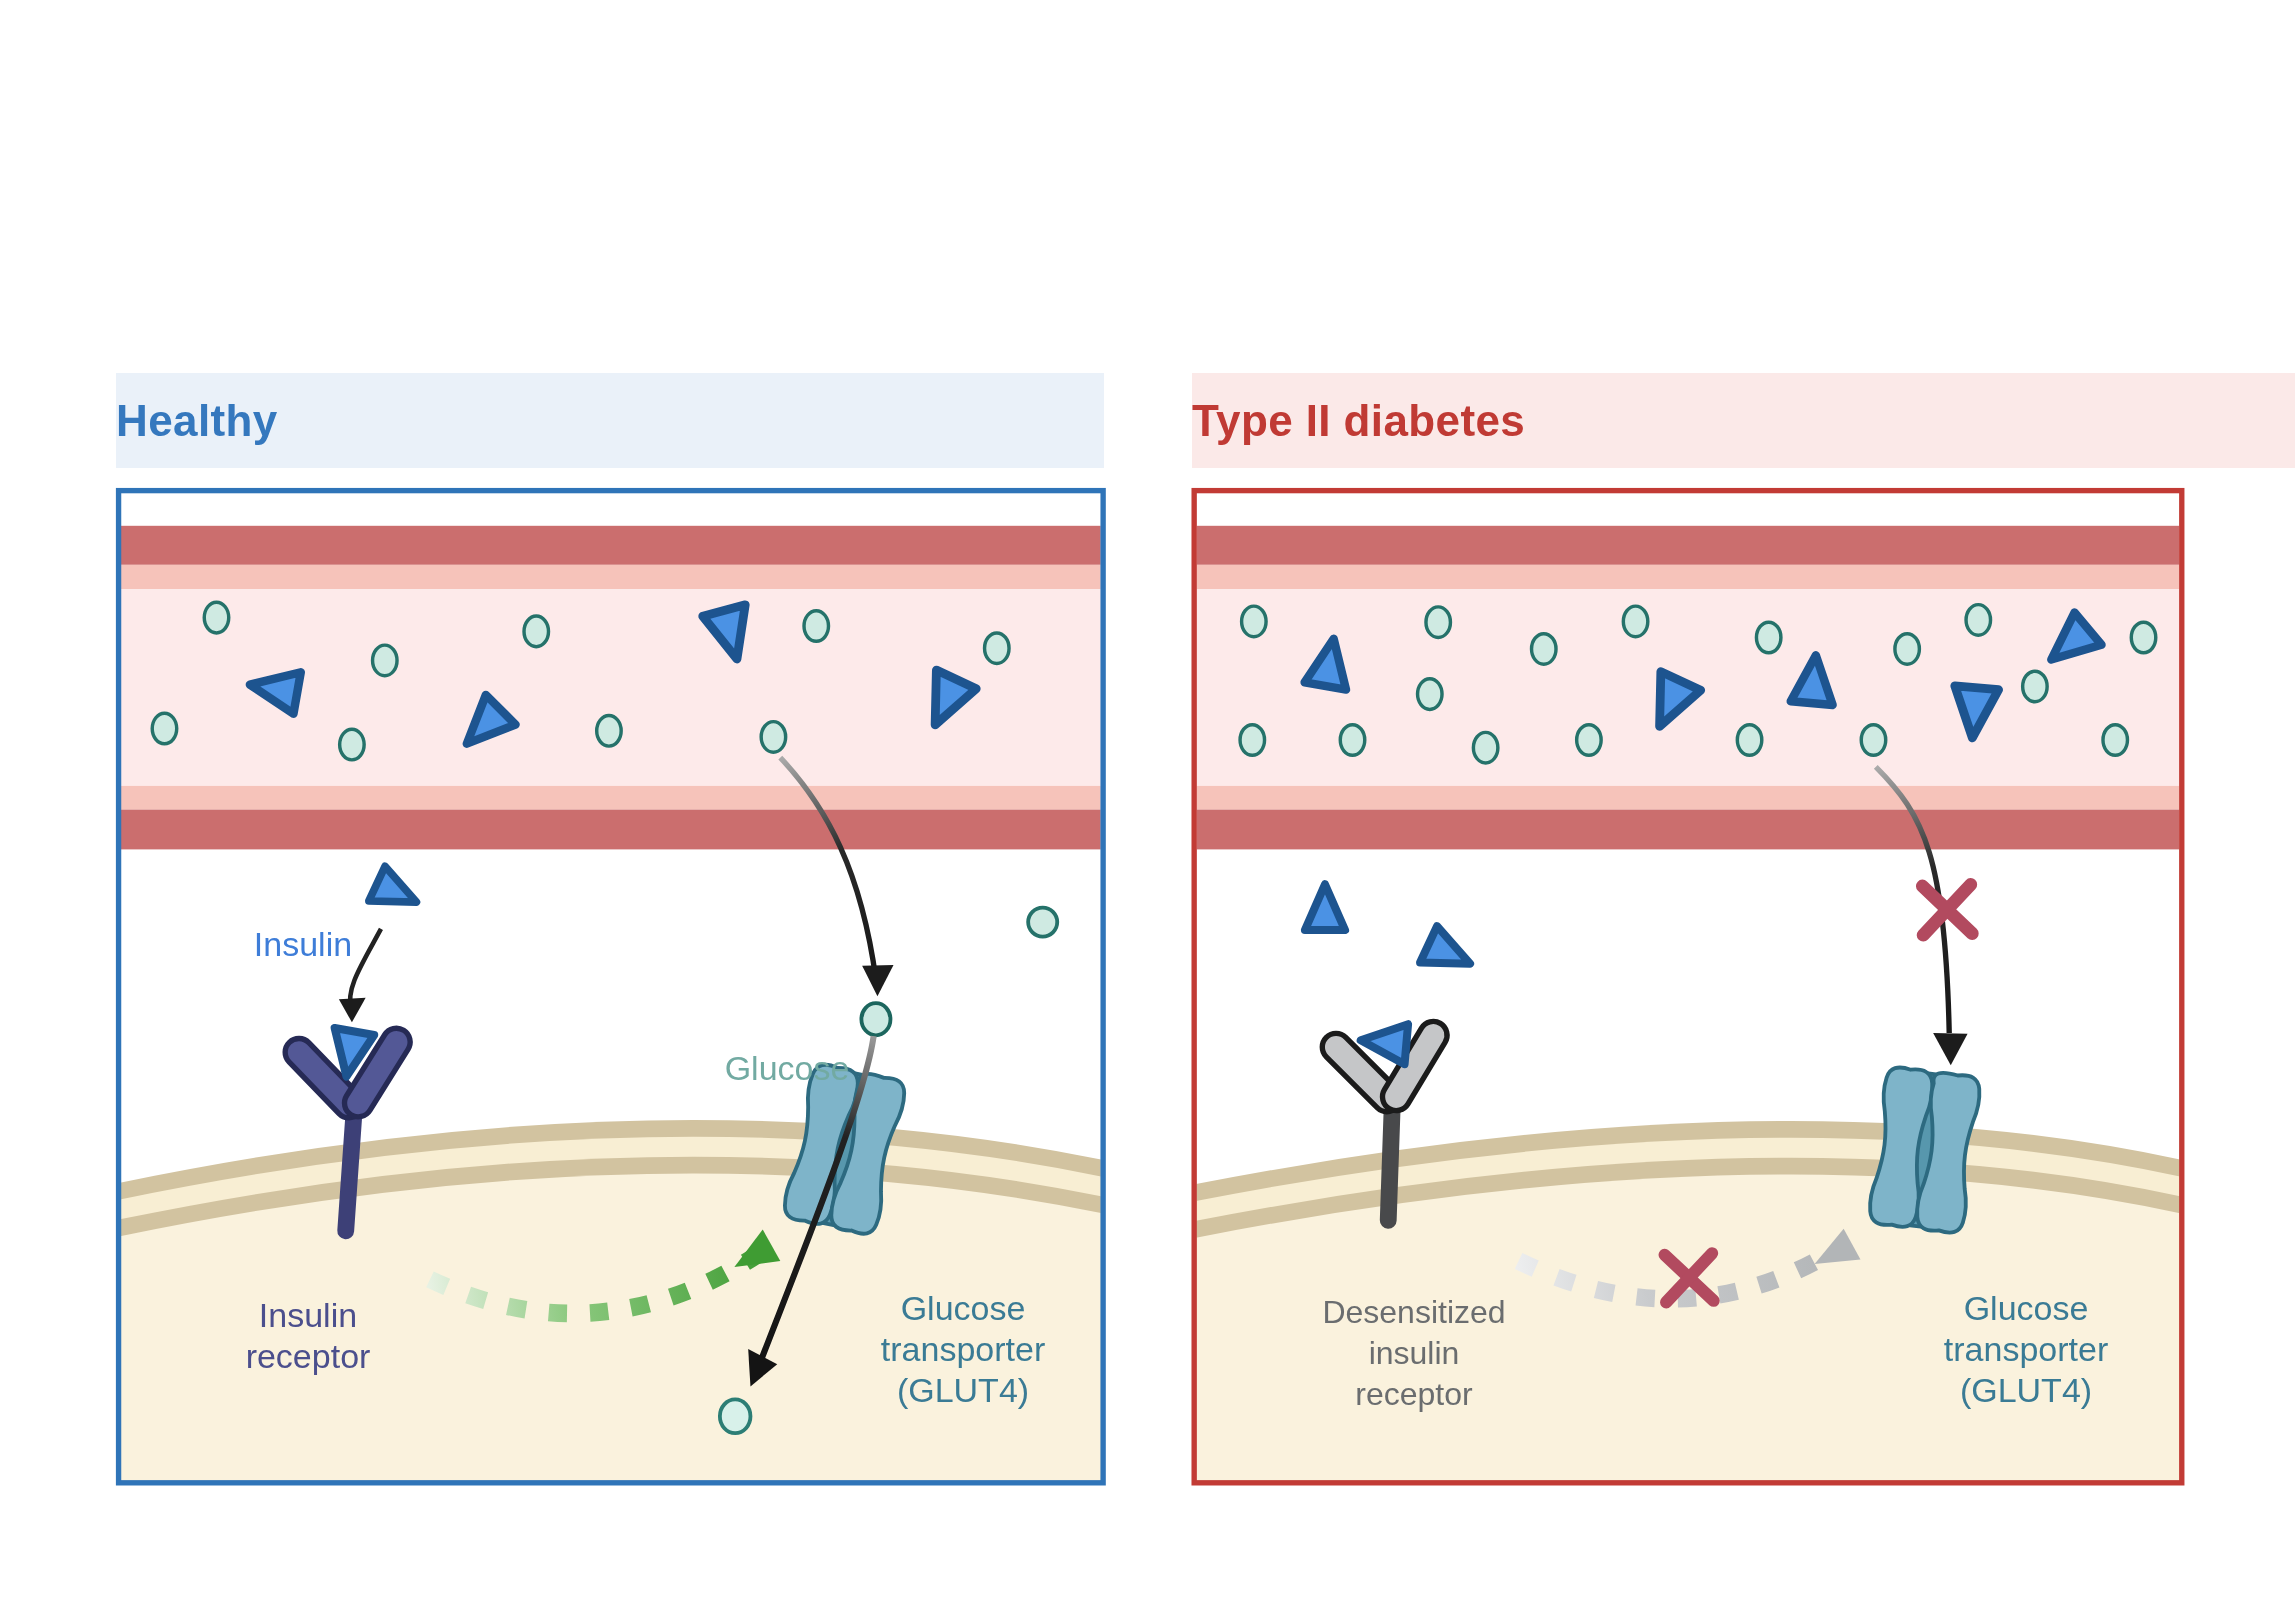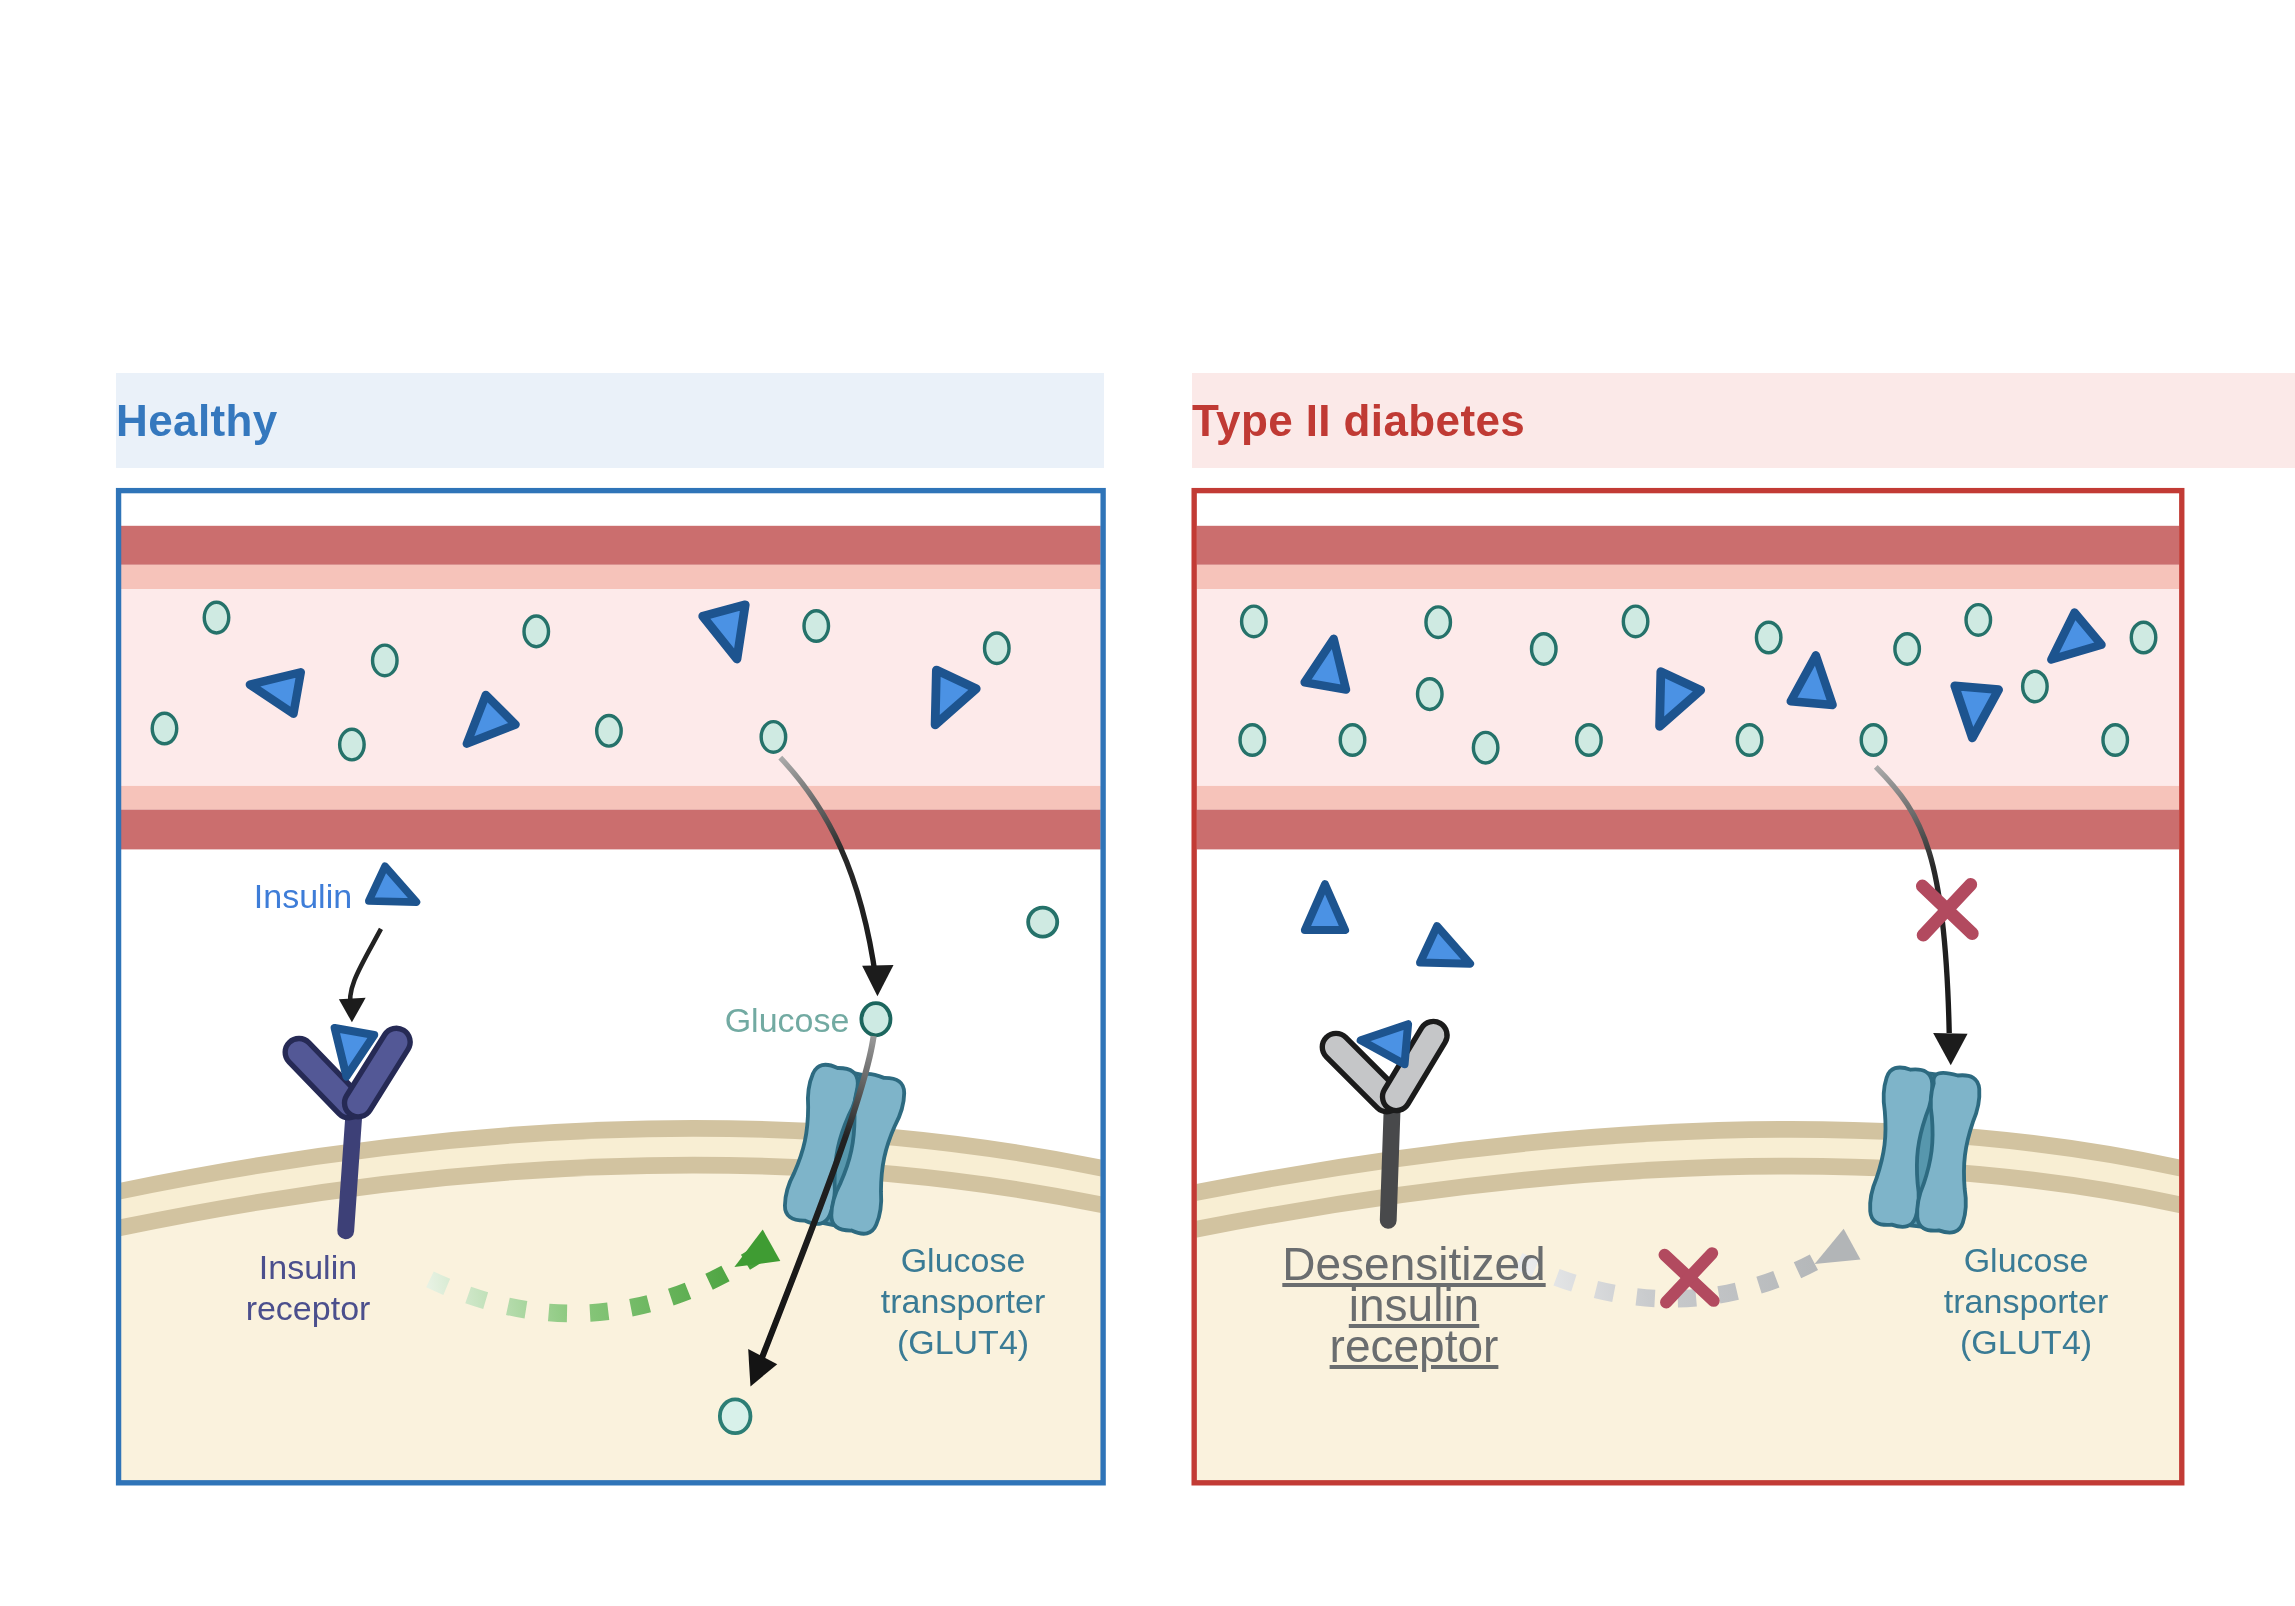--- a/index.html
+++ b/index.html
@@ -4,26 +4,26 @@
 <style>
   html,body{margin:0;padding:0;background:#ffffff;}
   #canvas{position:relative;width:2295px;height:1607px;background:#ffffff;overflow:hidden;
           font-family:"Liberation Sans", sans-serif;}
   #art{position:absolute;left:0;top:0;}
   .hdr{position:absolute;top:373px;height:95px;display:flex;align-items:center;justify-content:flex-start;
        font-weight:bold;font-size:44px;letter-spacing:0.4px;}
   #hdr-left{left:116px;width:988px;background:#eaf1f9;color:#3578be;}
   #hdr-right{left:1192px;width:1133px;background:#fbe9e8;color:#c03a34;}
   .lbl{position:absolute;transform:translateX(-50%);text-align:center;white-space:pre-line;
-       font-weight:500;}
+       font-weight:500;margin-top:48px;}
   #lbl-insulin{left:303px;top:877px;font-size:34px;color:#3e7dd8;}
   #lbl-glucose{left:787px;top:1001px;font-size:34px;color:#72aaa2;}
   #lbl-insulin-receptor{left:308px;top:1247px;font-size:34px;line-height:41px;color:#4b4f8d;}
   #lbl-glut4-left{left:963px;top:1240px;font-size:34px;line-height:41px;color:#3a7b95;}
-  #lbl-desensitized{left:1414px;top:1244px;font-size:46px;line-height:41px;color:#6a6d6f;text-decoration:underline;}
+  #lbl-desensitized{left:1414px;top:1244px;font-size:32px;line-height:41px;color:#6a6d6f;}
   #lbl-glut4-right{left:2026px;top:1240px;font-size:34px;line-height:41px;color:#3a7b95;}
 </style>
 </head>
 <body>
 
 <div id="canvas">
 
   <svg id="art" width="2295" height="1607" viewBox="0 0 3000 2100">
     <defs>
       <path id="tri-shape" d="M -29 -25 L 28 0 L -29 25 Z" fill="#4b92e4" stroke="#1d548f" stroke-width="10" stroke-linejoin="round"></path>

